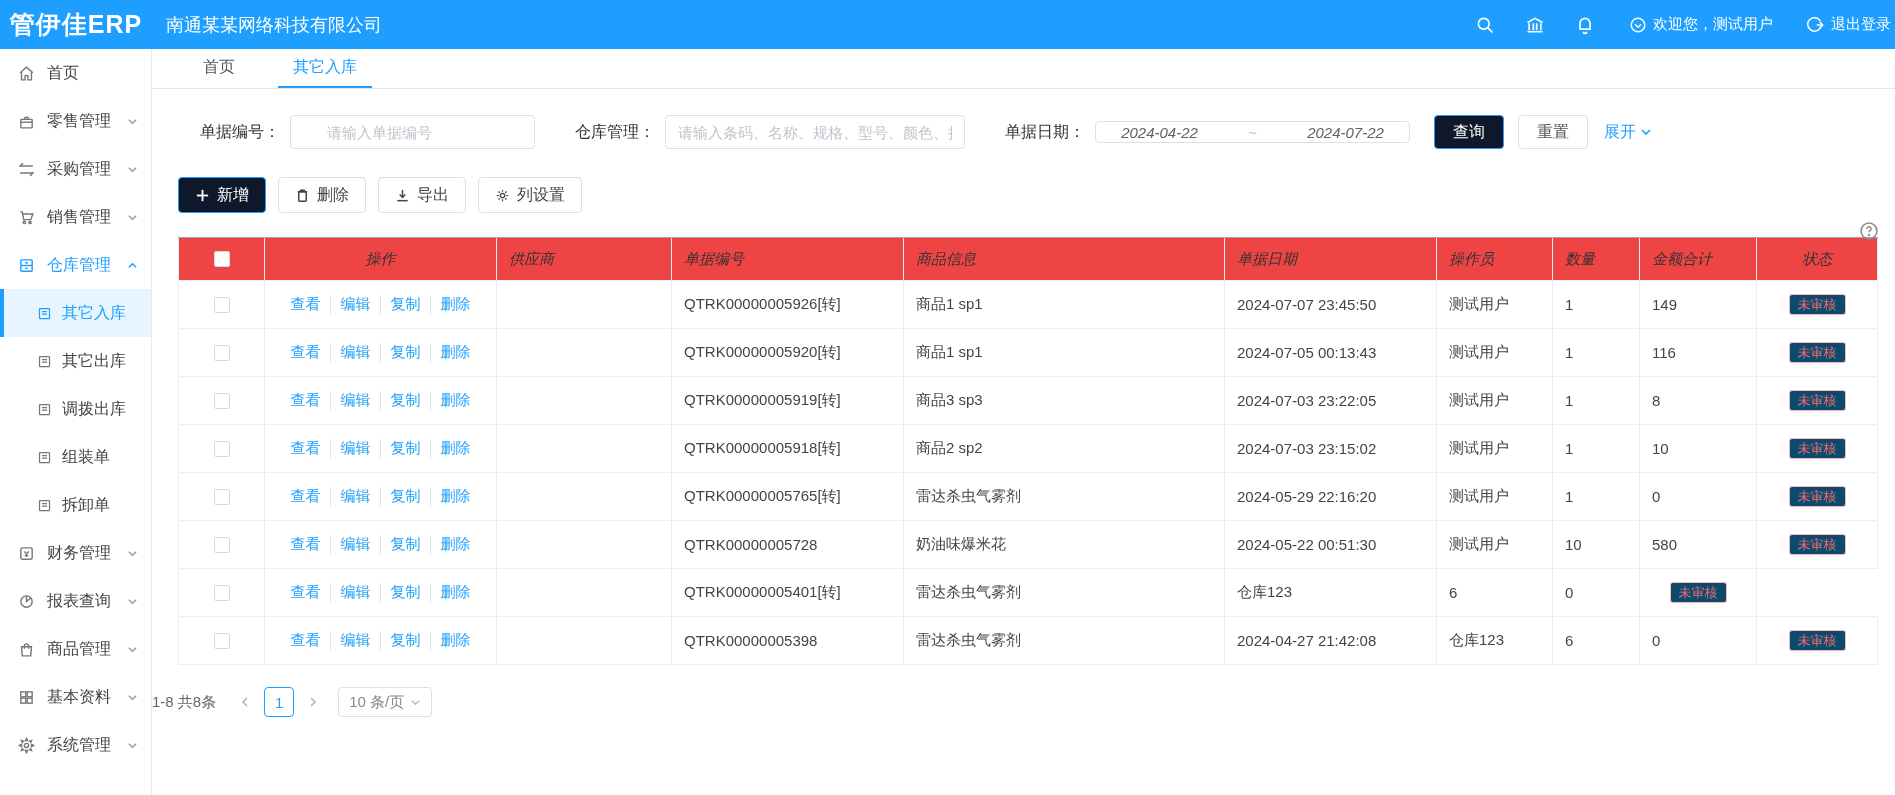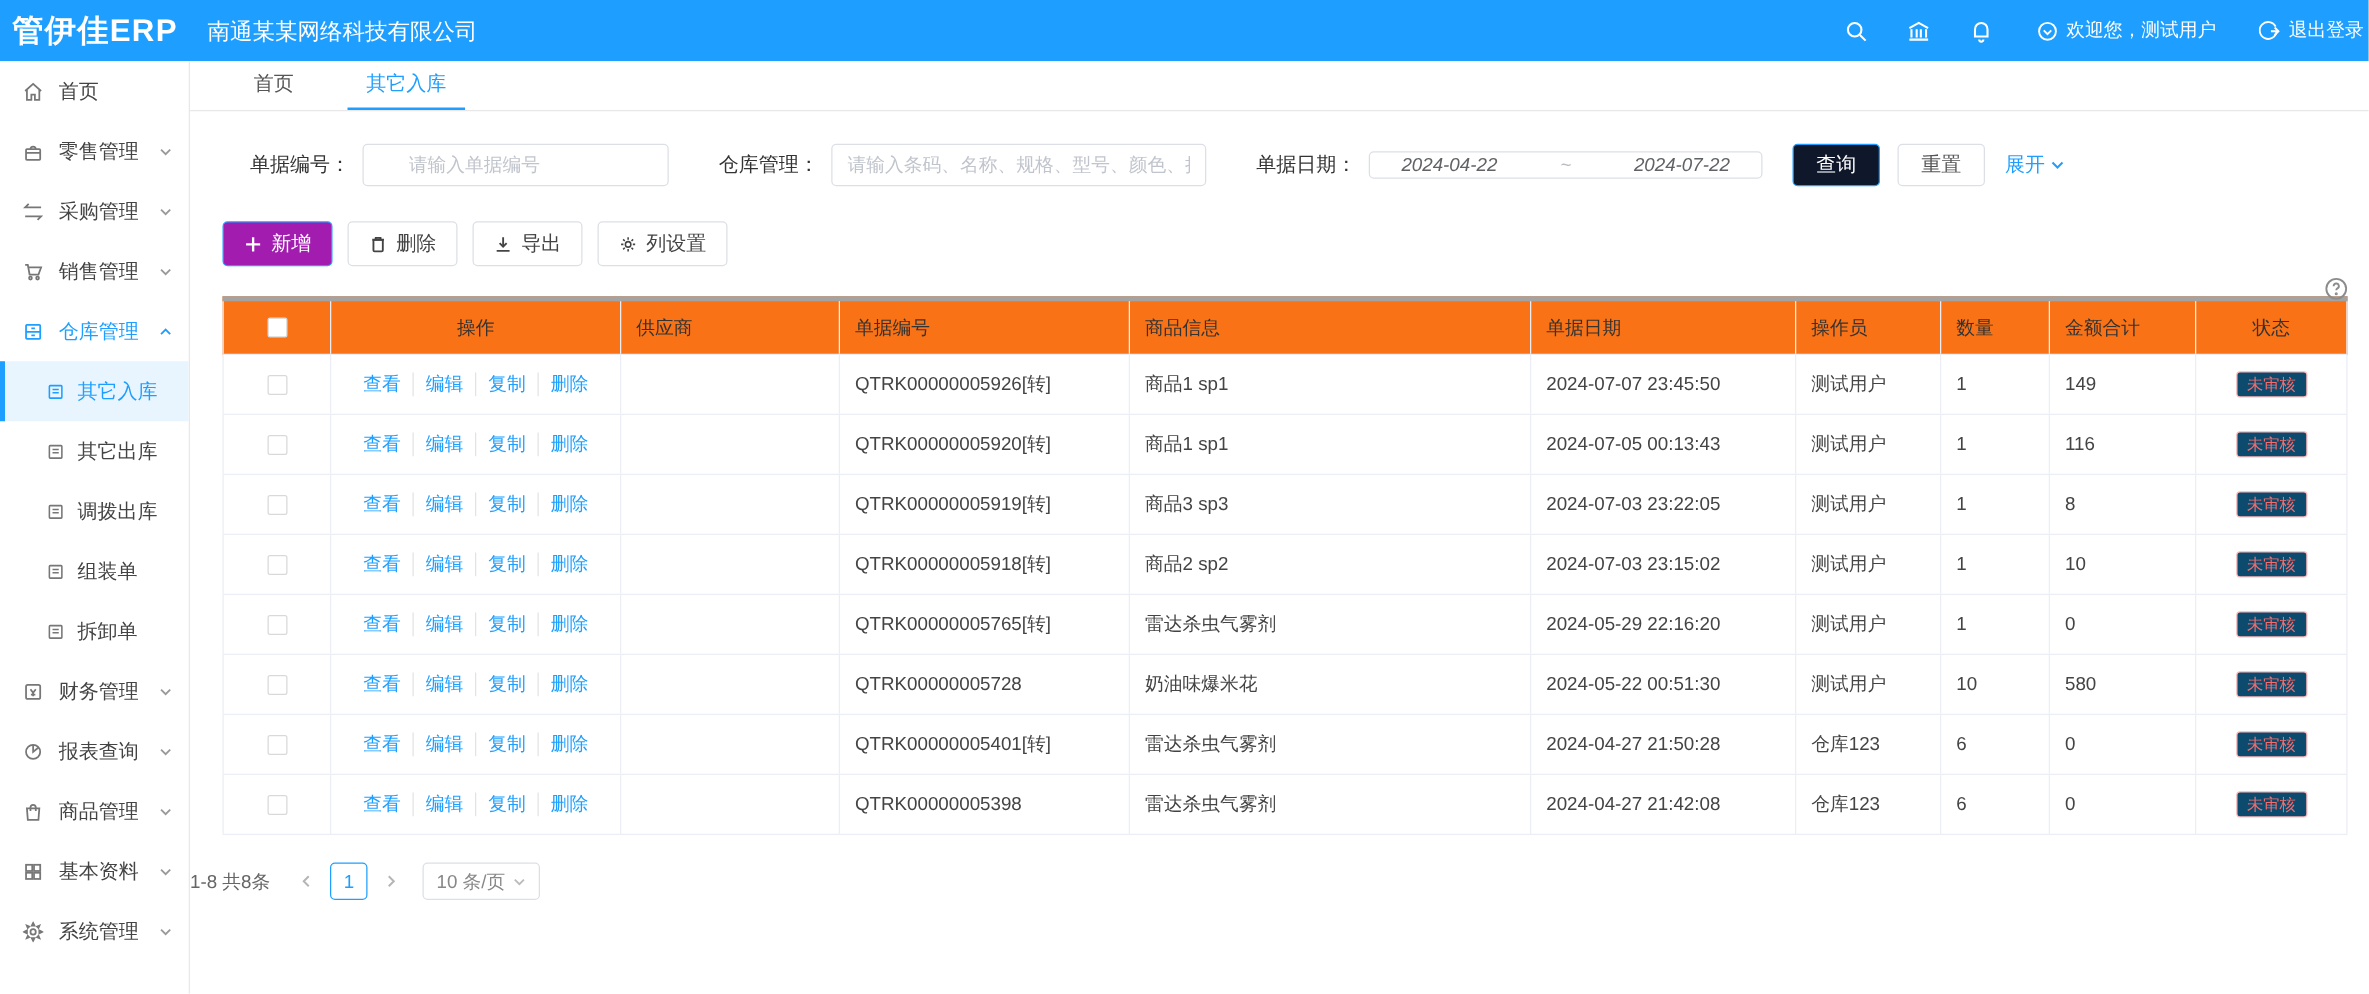--- a/index.html
+++ b/index.html
@@ -88,33 +88,33 @@
   .expand-link svg { width:12px; height:12px; margin-left:4px; }
   
   .toolbar { display:flex; align-items:center; margin:28px 0 0 26px; }
   .tbtn {
     height:36px; border-radius:4px; border:1px solid #dcdfe6; background:#fff;
     color:#444; font-size:16px; padding:0 16px; cursor:pointer; display:flex;
     align-items:center; margin-right:12px;
     font-family:"Liberation Sans","DejaVu Sans",sans-serif;
   }
   .tbtn svg { width:15px; height:15px; margin-right:7px; }
-  .tbtn.primary { background:#a21caf; border-color:#1e9fff; color:#fff; }
+  .tbtn.primary { background:#0f172a; border-color:#1e9fff; color:#fff; }
   .help-circle {
     position:absolute; right:16px; top:172px; width:20px; height:20px; color:#8c8c8c;
     cursor:pointer;
   }
   
   .table { margin:24px 17px 0 26px; width:1700px; font-size:15px; }
   .tr {
     display:grid;
     grid-template-columns:87px 232px 175px 232px 321px 212px 116px 87px 117px 121px;
     border-bottom:1px solid #ebeef5;
   }
-  .tr.head { background:#f97316; border-top:4px solid #a3a3a3; }
+  .tr.head { background:#ef4444; border-top:1px solid #a3a3a3;font-style:italic; }
   .td {
     min-height:47px; display:flex; align-items:center; padding:0 12px;
     border-right:1px solid #ebeef5; color:#444; overflow:hidden; white-space:nowrap;
   }
   .td:first-child { border-left:1px solid #ebeef5; }
   .tr.head .td { min-height:42px; color:#333; }
   .td.center { justify-content:center; padding:0; }
   .checkbox {
     width:16px; height:16px; border:1px solid #d9d9d9; border-radius:2px;
     background:#fff; cursor:pointer; display:inline-block;
@@ -552,21 +552,20 @@
           </div>
         <div class="td center actions">
           <a>查看</a>
             <a>编辑</a>
             <a>复制</a>
             <a>删除</a>
         </div>
         <div class="td"></div>
         <div class="td">QTRK00000005401[转]</div>
         <div class="td">雷达杀虫气雾剂</div>
-        <div class="td">2024-04-27 21:50:28</div>
         <div class="td">仓库123</div>
         <div class="td">6</div>
         <div class="td">0</div>
         <div class="td center">
             <span class="badge">未审核</span>
           </div>
       </div>
 
       <div class="tr">
         <div class="td center">

